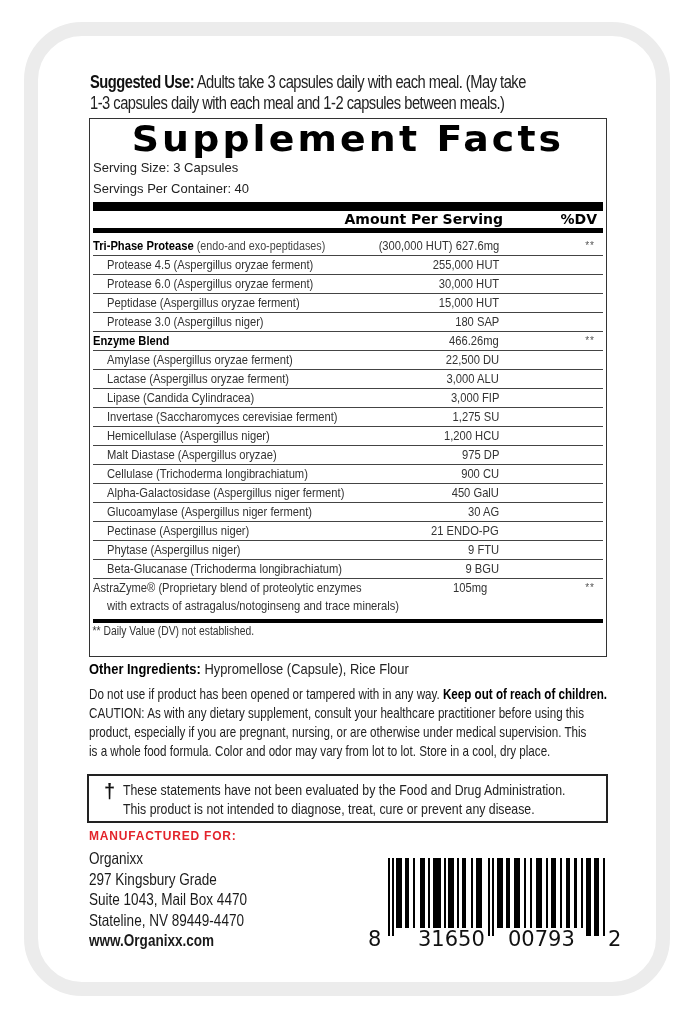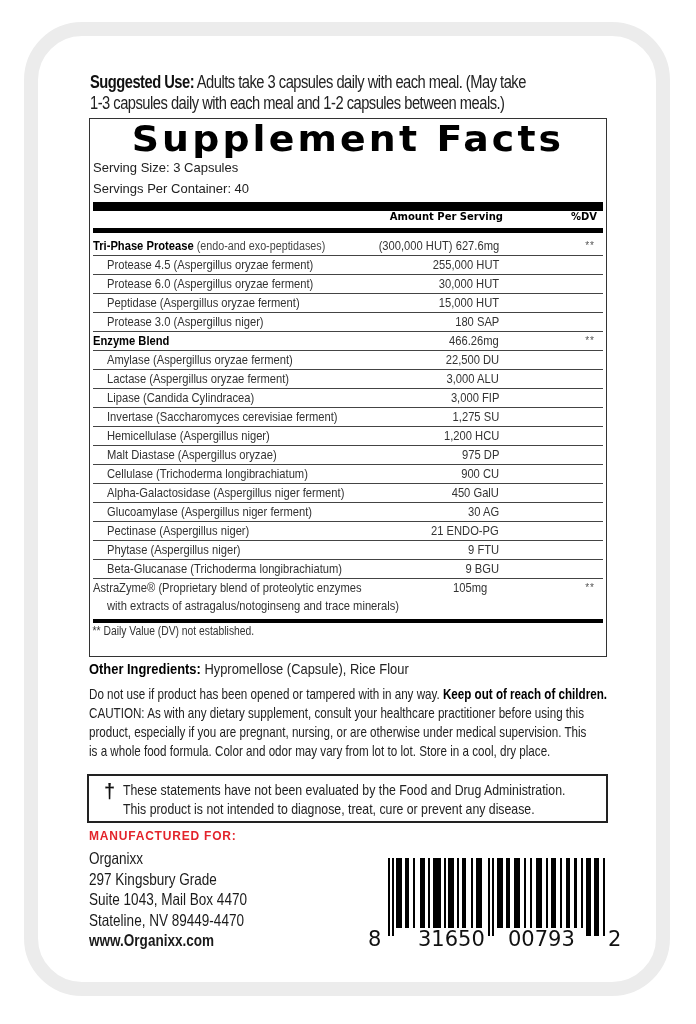--- a/index.html
+++ b/index.html
@@ -15,21 +15,21 @@
 
   .facts { position:absolute; left:89px; top:118px; width:518px; height:539px;
            border:1.5px solid #333; box-sizing:border-box; }
   .facts-title { text-align:center; font-weight:900; font-size:36px; line-height:36px;
                  letter-spacing:3px; margin-top:2px; color:#000;
                  font-family:"DejaVu Sans", sans-serif; transform:scaleX(1.05); }
   .serving { font-size:13px; line-height:21px; padding-left:3px; color:#222; }
   .thickbar { height:9px; background:#000; margin:3px 3px 0 3px; }
   .medbar { height:5px; background:#000; margin:0 3px; }
   .hdr { position:relative; height:17px; margin:0 3px; }
-  .hdr span { position:absolute; top:0; font-weight:bold; font-size:10px; color:#000;
+  .hdr span { position:absolute; top:0; font-weight:bold; font-size:14px; color:#000;
               font-family:"DejaVu Sans", sans-serif; }
   .hdr .amt { right:100px; }
   .hdr .dv { right:6px; }
 
   .rows { margin:4px 3px; }
   .row { position:relative; height:19px; border-bottom:1px solid #444; box-sizing:border-box;
          font-size:13px; line-height:18px; white-space:nowrap; }
   .row .nm { position:absolute; left:0; top:0; transform:scaleX(0.86); transform-origin:left top; color:#333; }
   .row.sub .nm { left:14px; }
   .row .nm b { color:#000; }

